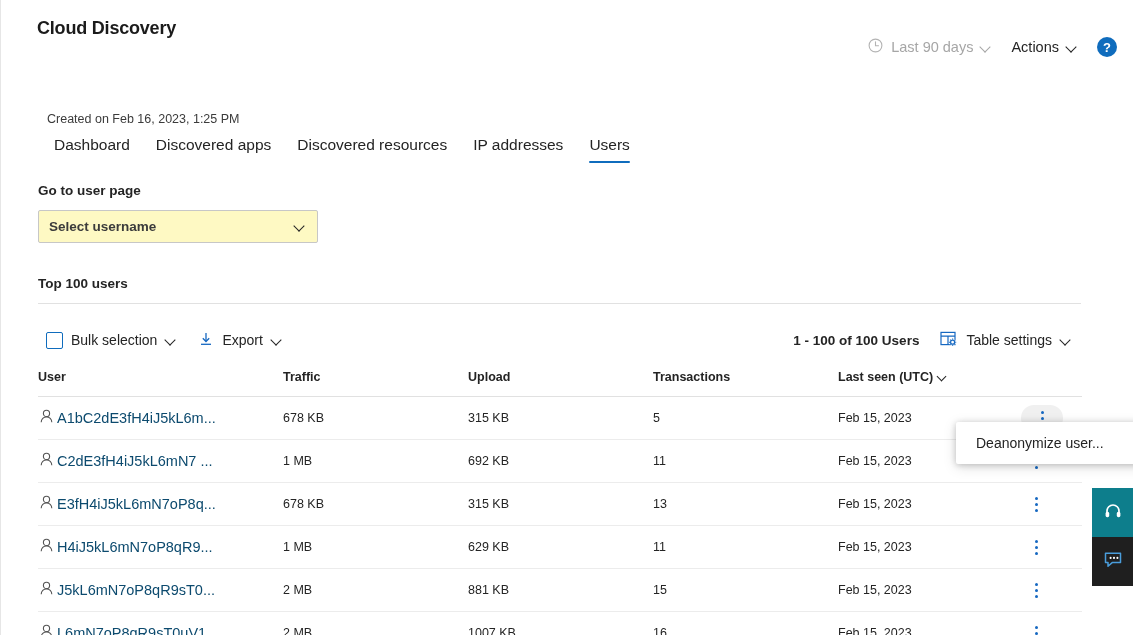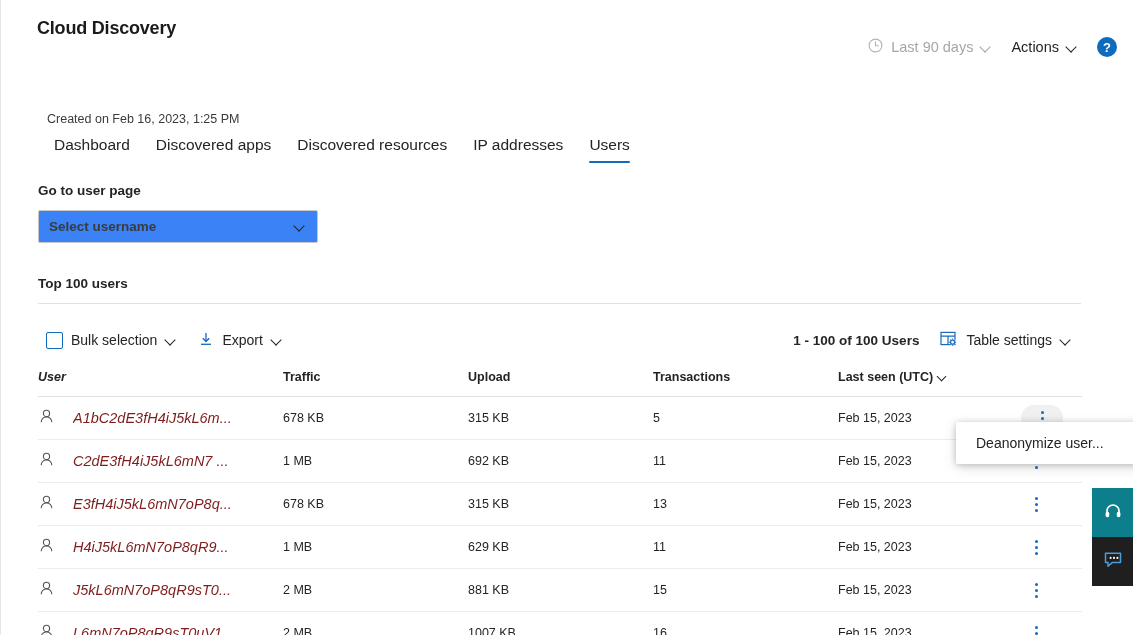--- a/index.html
+++ b/index.html
@@ -130,21 +130,21 @@
     font-weight: bold;
     color: #242424;
   }
   .select-box {
     position: absolute;
     left: 37px;
     top: 210px;
     width: 280px;
     height: 33px;
     border: 1px solid #c7c7c7;
-    background: #3b82f6;
+    background: #fef9c3;
     border-radius: 2px;
     display: flex;
     align-items: center;
     padding: 0 10px;
     box-sizing: border-box;
     cursor: pointer;
   }
   .select-box .sel-text {
     flex: 1;
     font-size: 13.5px;
@@ -220,36 +220,36 @@
   table.users td {
     font-size: 12.5px;
     color: #242424;
     padding: 0;
     height: 42px;
     border-bottom: 1px solid #ececec;
     vertical-align: middle;
     white-space: nowrap;
     overflow: hidden;
   }
-  .col-user    { width: 245px; font-style: italic; }
+  .col-user    { width: 245px; }
   .col-traffic { width: 185px; }
   .col-upload  { width: 185px; }
   .col-trans   { width: 185px; }
   .col-seen    { width: 175px; }
   .col-menu    { width: 69px; }
 
   th.col-user, td.col-user { padding-left: 56px; }
   th.col-traffic, td.col-traffic { padding-left: 0px; }
 
   .user-cell {
     display: flex;
     align-items: center;
-    gap: 18px;
+    gap: 2px;
     font-size: 14.5px;
-    color: #7f1d1d;
+    color: #0c4a6e;
   }
   .user-name {
     overflow: hidden;
     text-overflow: clip;
     white-space: nowrap;
   }
   .sortchev {
     display: inline-block;
     margin-left: 5px;
     position: relative;

